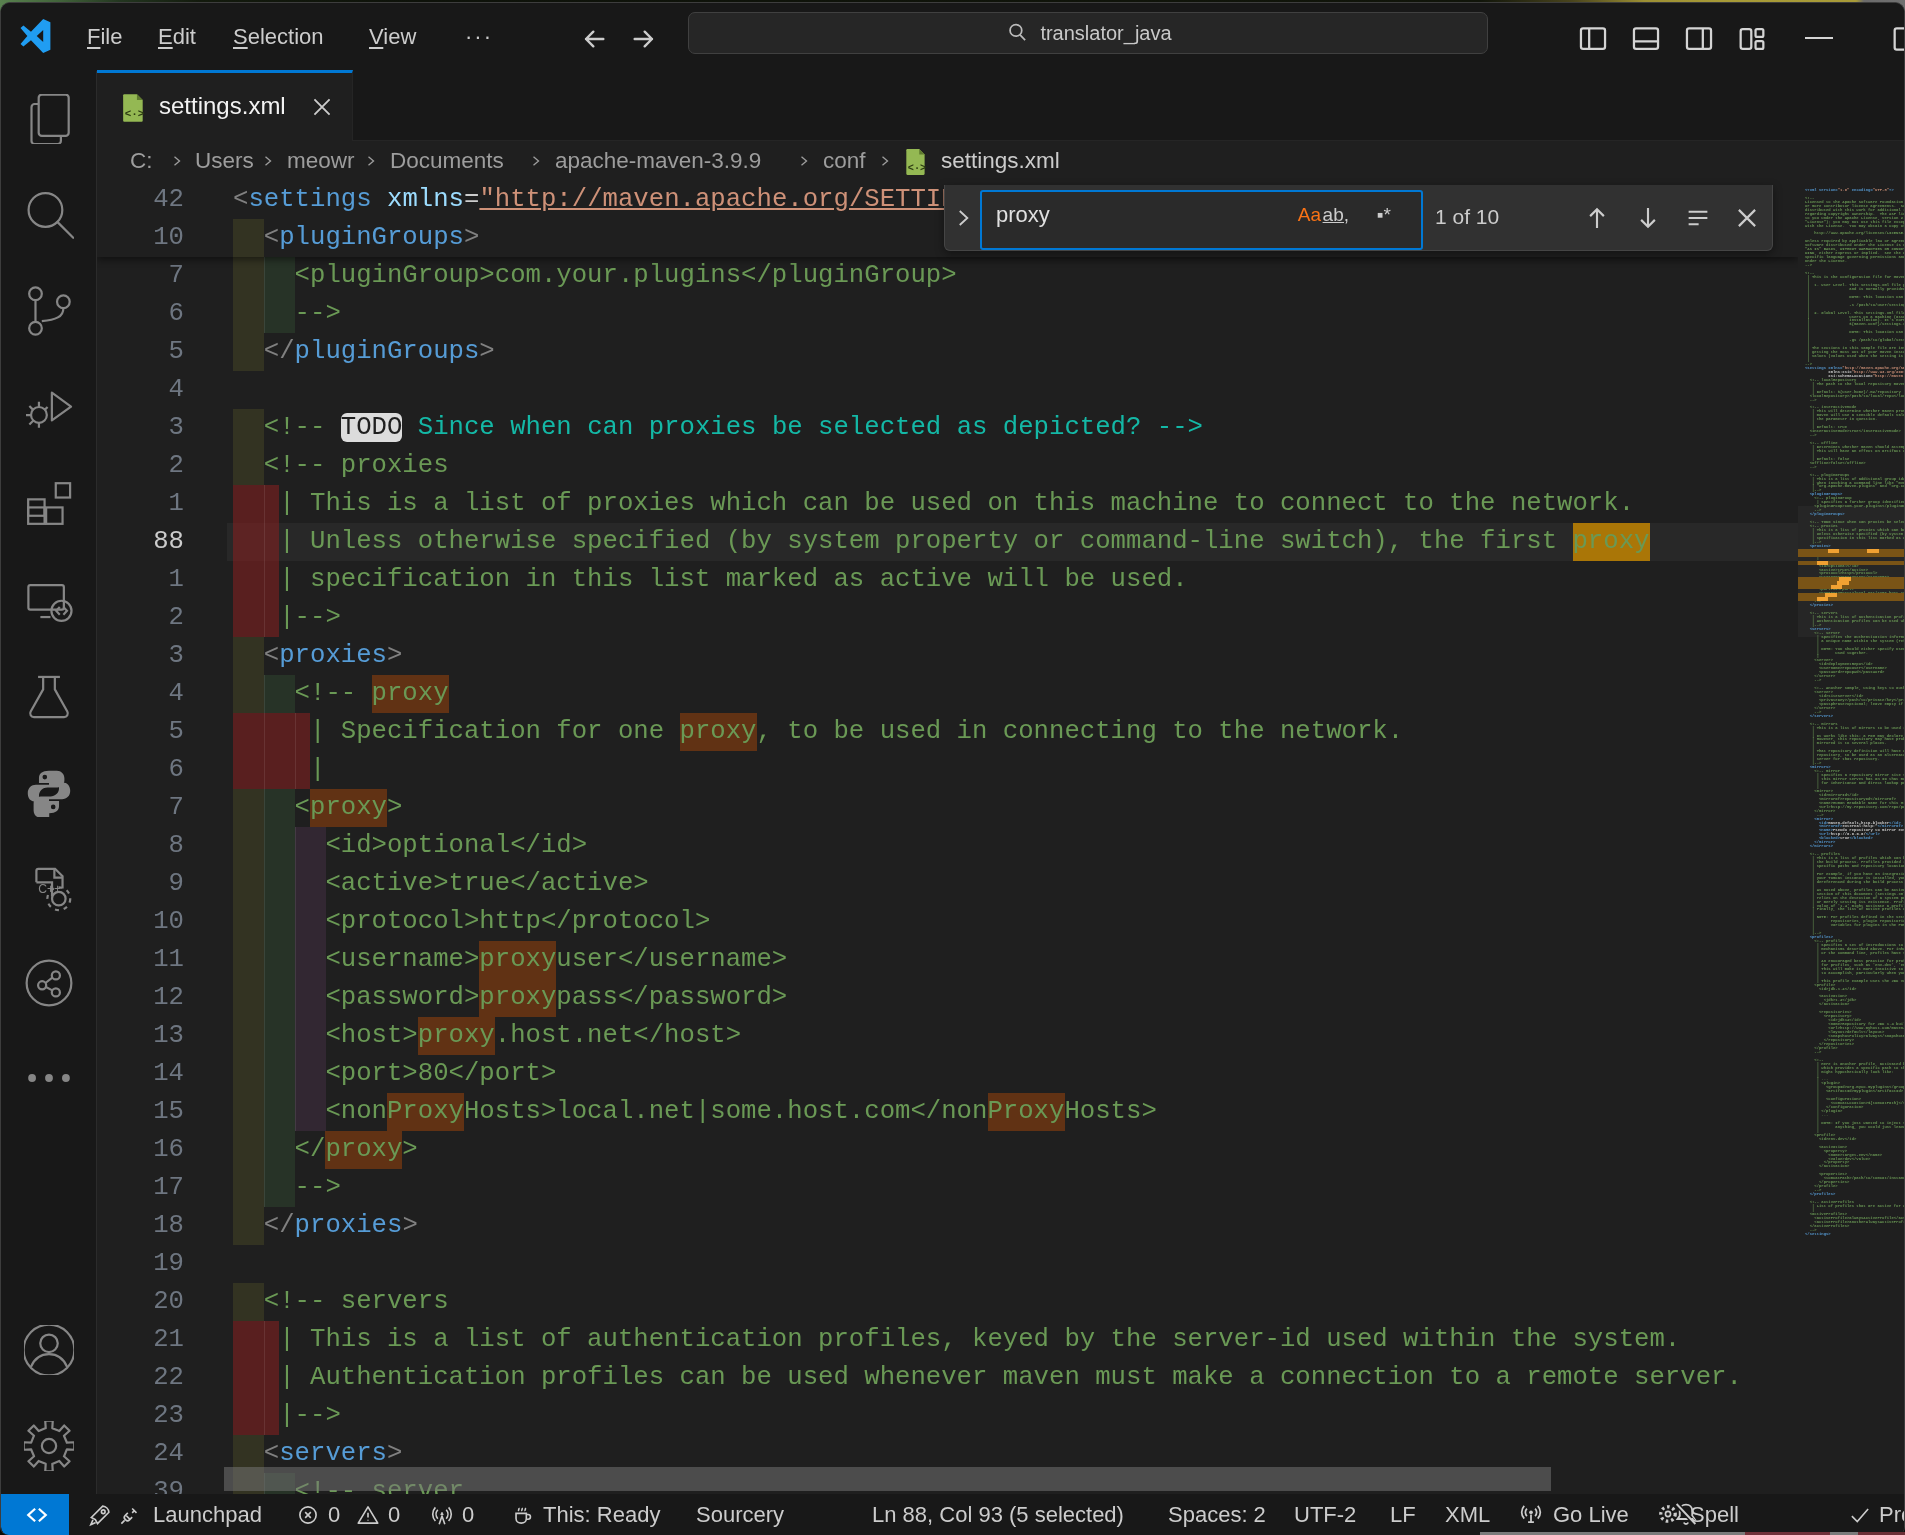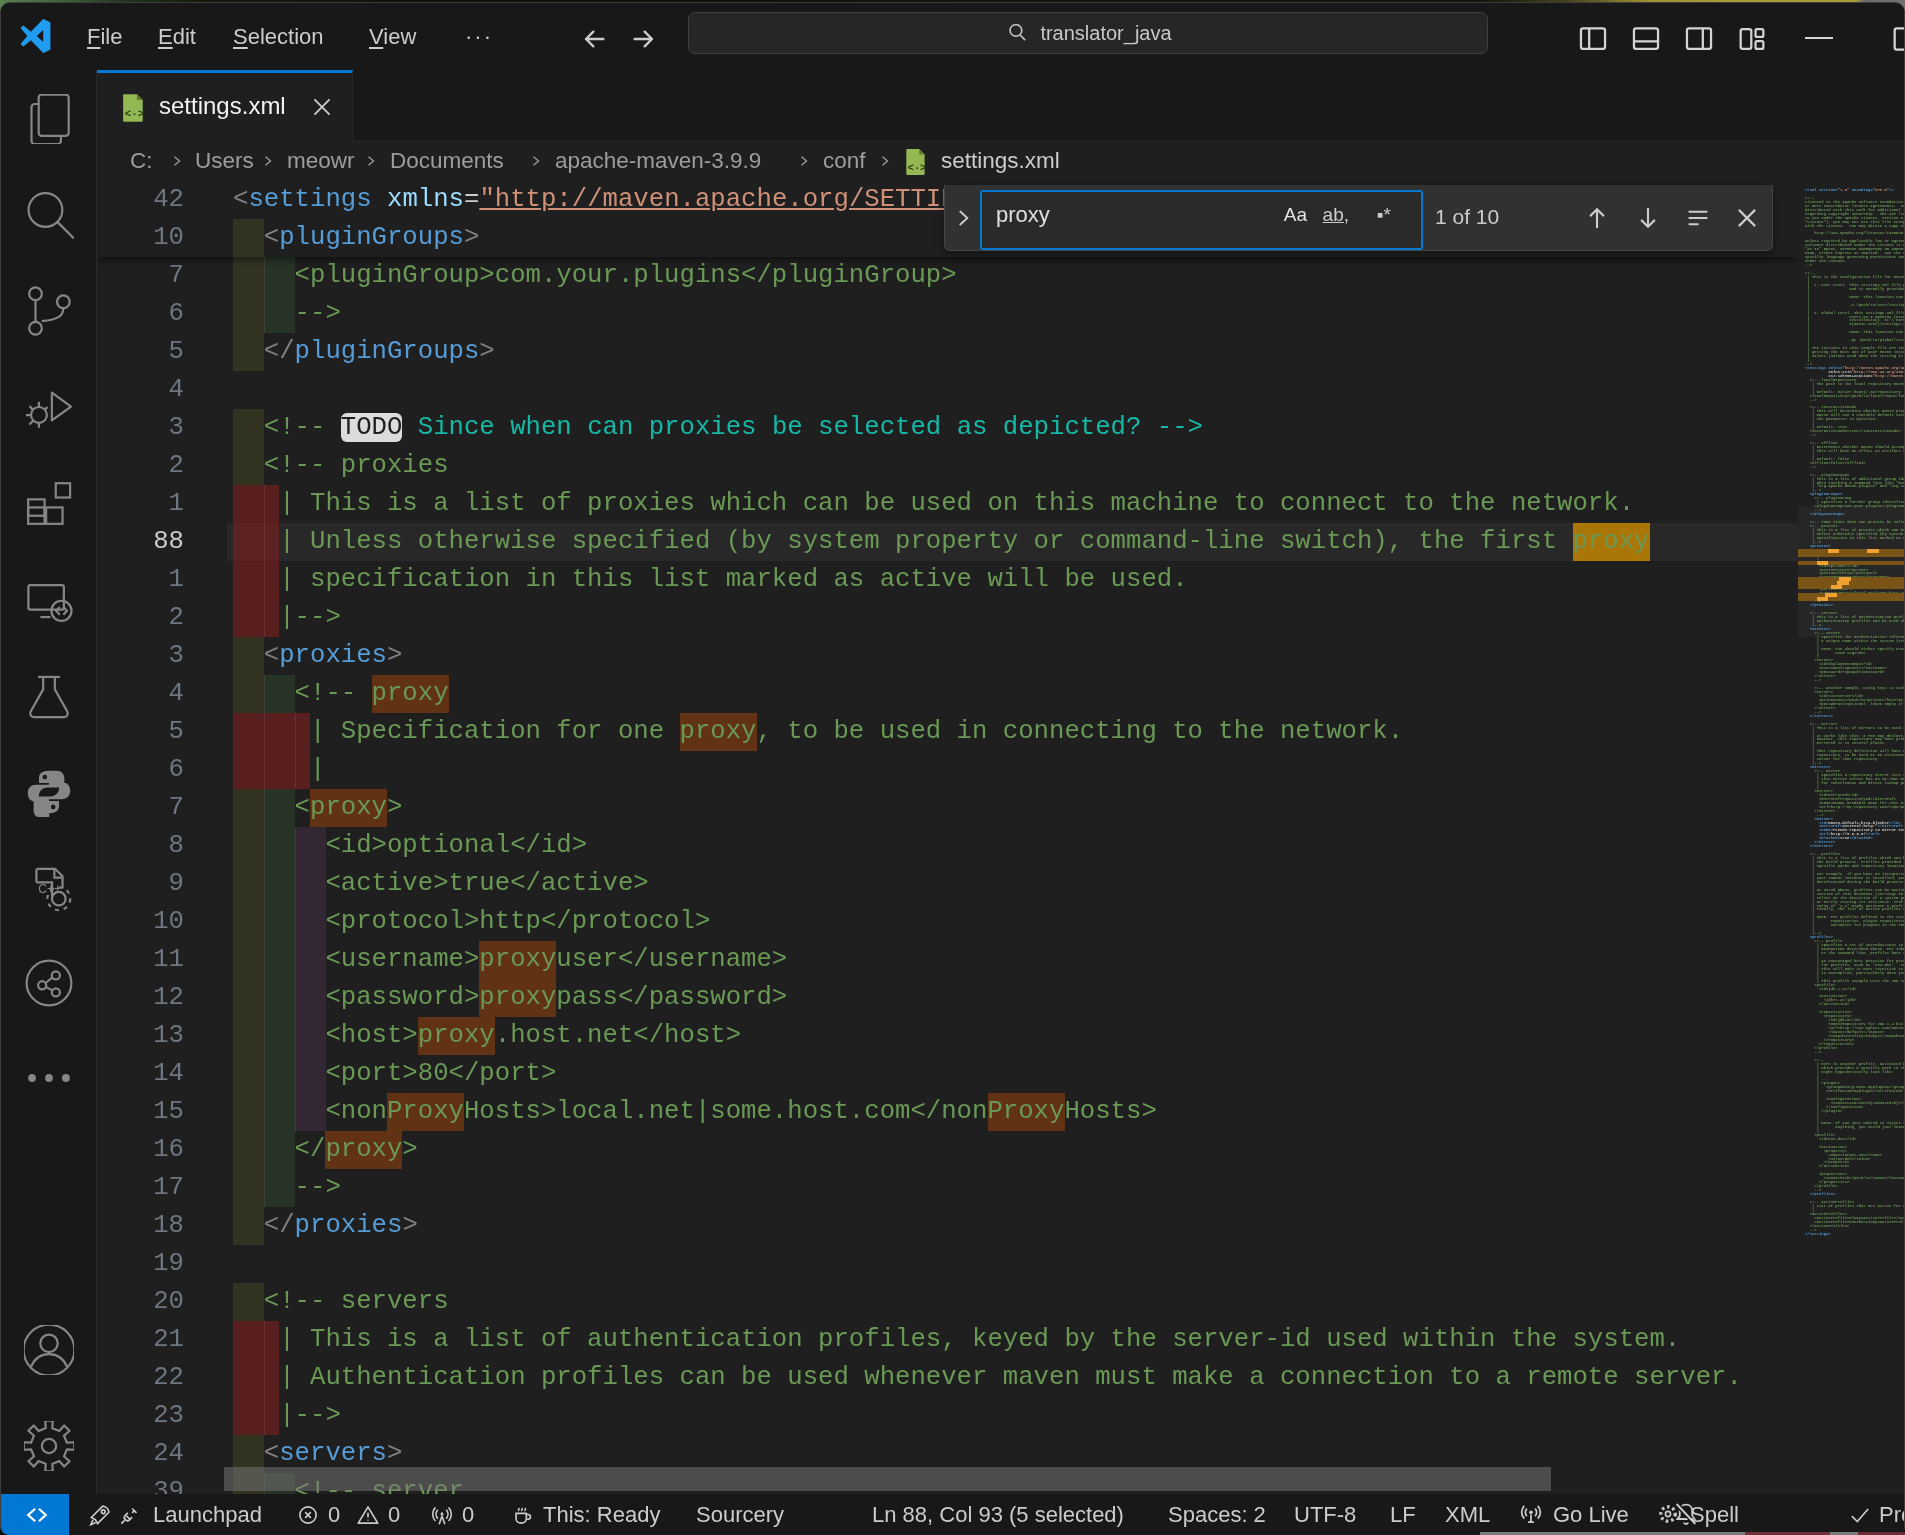--- a/index.html
+++ b/index.html
@@ -427,21 +427,21 @@
 <div class="mmblk" style="left:41px;top:396.1px;width:12px;height:4px"></div>
 <div class="mmblk" style="left:39px;top:400.0px;width:12px;height:4px"></div>
 <div class="mmblk" style="left:33px;top:404.0px;width:11px;height:4px"></div>
 <div class="mmblk" style="left:27px;top:411.9px;width:12px;height:4px"></div>
 <div class="mmblk" style="left:19px;top:415.9px;width:11px;height:4px"></div>
 </div>
 <div class="findw">
 <svg width="26" height="26" viewBox="0 0 24 24" fill="none" style="position:absolute;left:5px;top:20px">
         <path d="M9 5.5l7 6.5-7 6.5" stroke="#cccccc" stroke-width="1.7" fill="none"></path>
       </svg>
-<div class="findinput"><span style="margin-left:14px">proxy</span><span style="position:absolute;right:114px;top:0;font-size:19px;color:#e5e5e5">Aa</span><span style="position:absolute;right:72px;top:0;font-size:19px;color:#cccccc;text-decoration:underline">ab,</span><span style="position:absolute;right:30px;top:0;font-size:19px;color:#cccccc">▪*</span></div>
+<div class="findinput"><span style="margin-left:14px">proxy</span><span style="position:absolute;right:100px;top:0;font-size:19px;color:#f97316">Aa</span><span style="position:absolute;right:72px;top:0;font-size:19px;color:#cccccc;text-decoration:underline">ab,</span><span style="position:absolute;right:30px;top:0;font-size:19px;color:#cccccc">▪*</span></div>
 <div style="position:absolute;left:490px;top:0;height:66px;line-height:64px;color:#cccccc;font-size:21px">1 of 10</div>
 <svg width="30" height="30" viewBox="0 0 24 24" fill="none" style="position:absolute;left:637px;top:18px">
         <path d="M12 20V5M6.5 10.5L12 5l5.5 5.5" stroke="#cccccc" stroke-width="1.7" fill="none"></path>
       </svg>
 <svg width="30" height="30" viewBox="0 0 24 24" fill="none" style="position:absolute;left:688px;top:18px">
         <path d="M12 4v15M6.5 13.5L12 19l5.5-5.5" stroke="#cccccc" stroke-width="1.7" fill="none"></path>
       </svg>
 <svg width="30" height="30" viewBox="0 0 24 24" fill="none" style="position:absolute;left:738px;top:18px">
         <path d="M4.5 7h15M4.5 12h15M4.5 17h8" stroke="#cccccc" stroke-width="1.7"></path>
       </svg>
@@ -476,21 +476,21 @@
           <circle cx="12" cy="11.4" r="1.3" fill="#cccccc"></circle>
         </svg><span style="margin-left:7px">0</span></div>
 <div class="sitem" style="left:508px"><svg width="26" height="26" viewBox="0 0 24 24" fill="none" style="vertical-align:-6px">
           <path d="M6.5 10.5h9.5v4.7c0 2.6-2.1 4.3-4.7 4.3s-4.8-1.7-4.8-4.3v-4.7z" stroke="#cccccc" stroke-width="1.5" fill="none"></path>
           <path d="M16 11.5h1.6a2.2 2.2 0 0 1 0 4.4H16" stroke="#cccccc" stroke-width="1.5" fill="none"></path>
           <path d="M9 8.3c-.8-1 .8-1.6 0-2.8M12 8.3c-.8-1 .8-1.6 0-2.8M15 8.3c-.8-1 .8-1.6 0-2.8" stroke="#cccccc" stroke-width="1.5" fill="none"></path>
         </svg><span style="margin-left:8px">This: Ready</span></div>
 <div class="sitem" style="left:695px">Sourcery</div>
 <div class="sitem" style="left:871px">Ln 88, Col 93 (5 selected)</div>
 <div class="sitem" style="left:1167px">Spaces: 2</div>
-<div class="sitem" style="left:1293px">UTF-8</div>
+<div class="sitem" style="left:1293px">UTF-2</div>
 <div class="sitem" style="left:1389px">LF</div>
 <div class="sitem" style="left:1444px">XML</div>
 <div class="sitem" style="left:1516px"><svg width="28" height="28" viewBox="0 0 24 24" fill="none" style="vertical-align:-6px">
           <circle cx="12" cy="10.5" r="1.6" fill="#cccccc"></circle>
           <path d="M8.5 7.3a4.6 4.6 0 0 0 0 6.5M15.5 7.3a4.6 4.6 0 0 1 0 6.5M6.2 5a8 8 0 0 0 0 11M17.8 5a8 8 0 0 1 0 11M12 12.5V19M9.5 19h5" stroke="#cccccc" stroke-width="1.5" fill="none"></path>
         </svg><span style="margin-left:8px">Go Live</span></div>
 <div class="sitem" style="left:1670px"><svg width="30" height="30" viewBox="0 0 24 24" fill="none" style="vertical-align:-7px">
           <path d="M12 4.5c3 0 5 2.2 5 5v4l1.8 2.5H5.2L7 13.5v-4c0-2.8 2-5 5-5zM10.3 18.8a1.8 1.8 0 0 0 3.4 0" stroke="#cccccc" stroke-width="1.5" fill="none"></path>
           <path d="M4.5 4l15 16" stroke="#181818" stroke-width="4"></path>
           <path d="M4.5 4l15 16" stroke="#cccccc" stroke-width="1.5" fill="none"></path>

